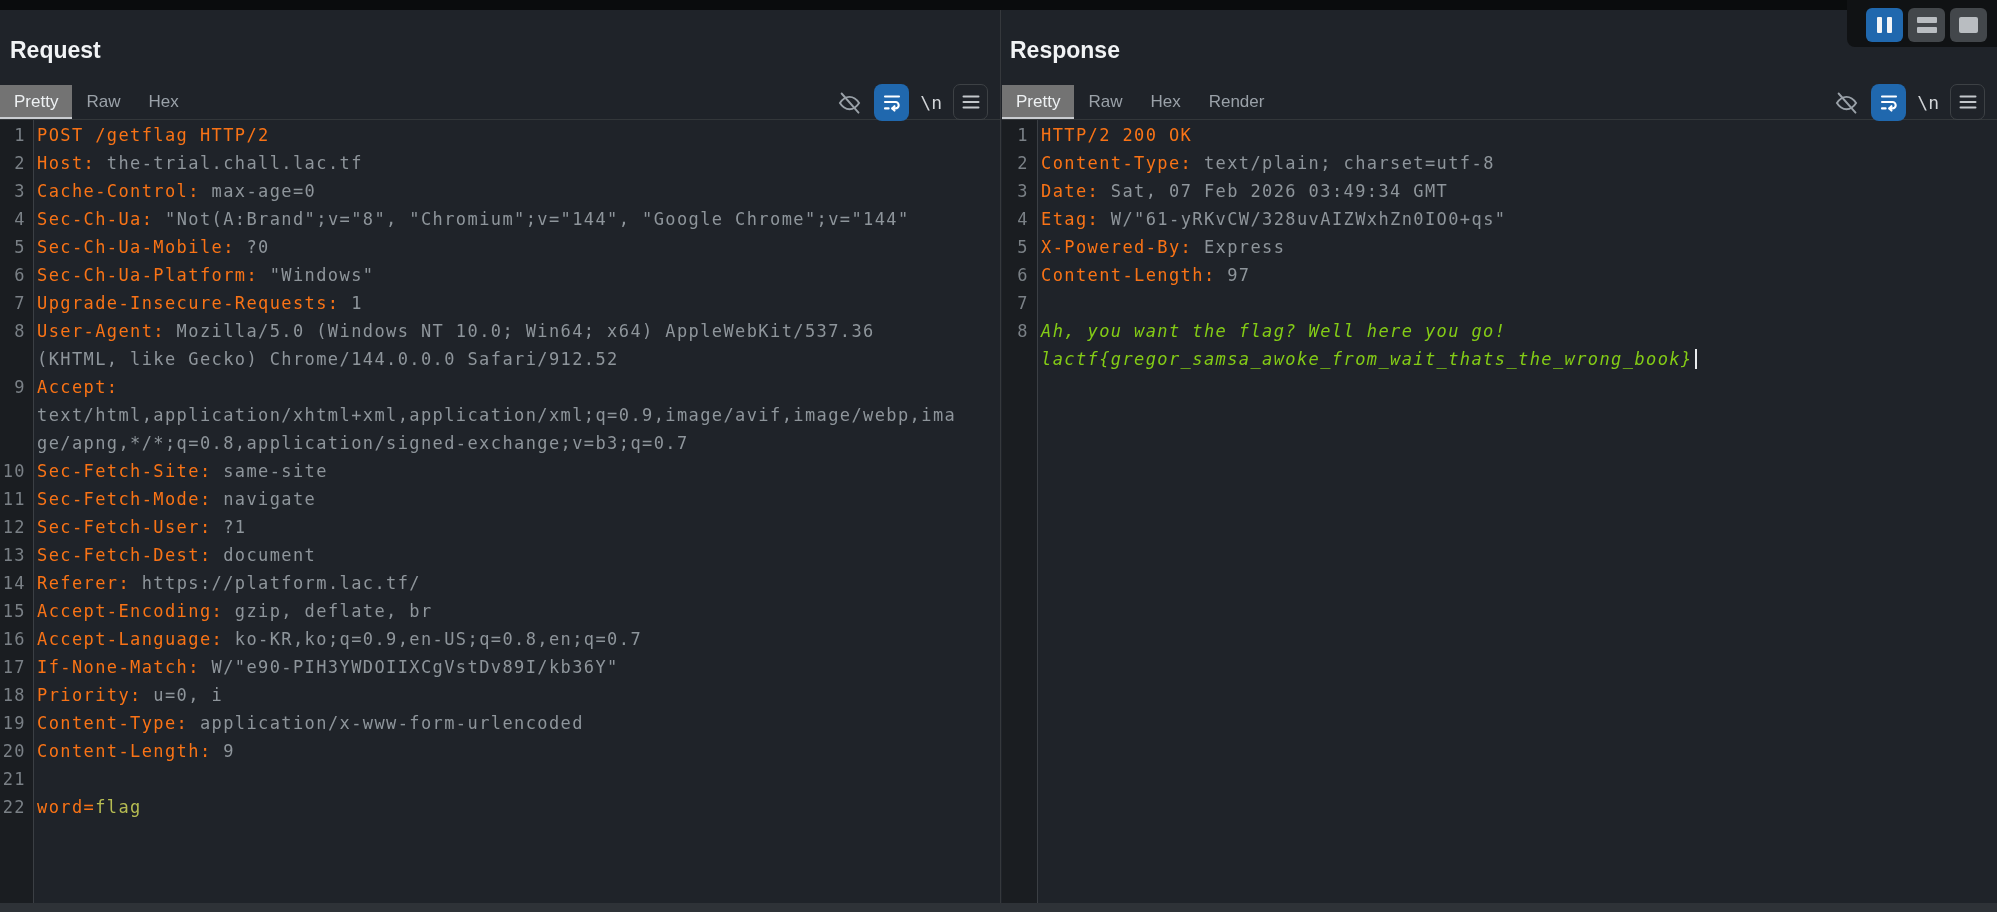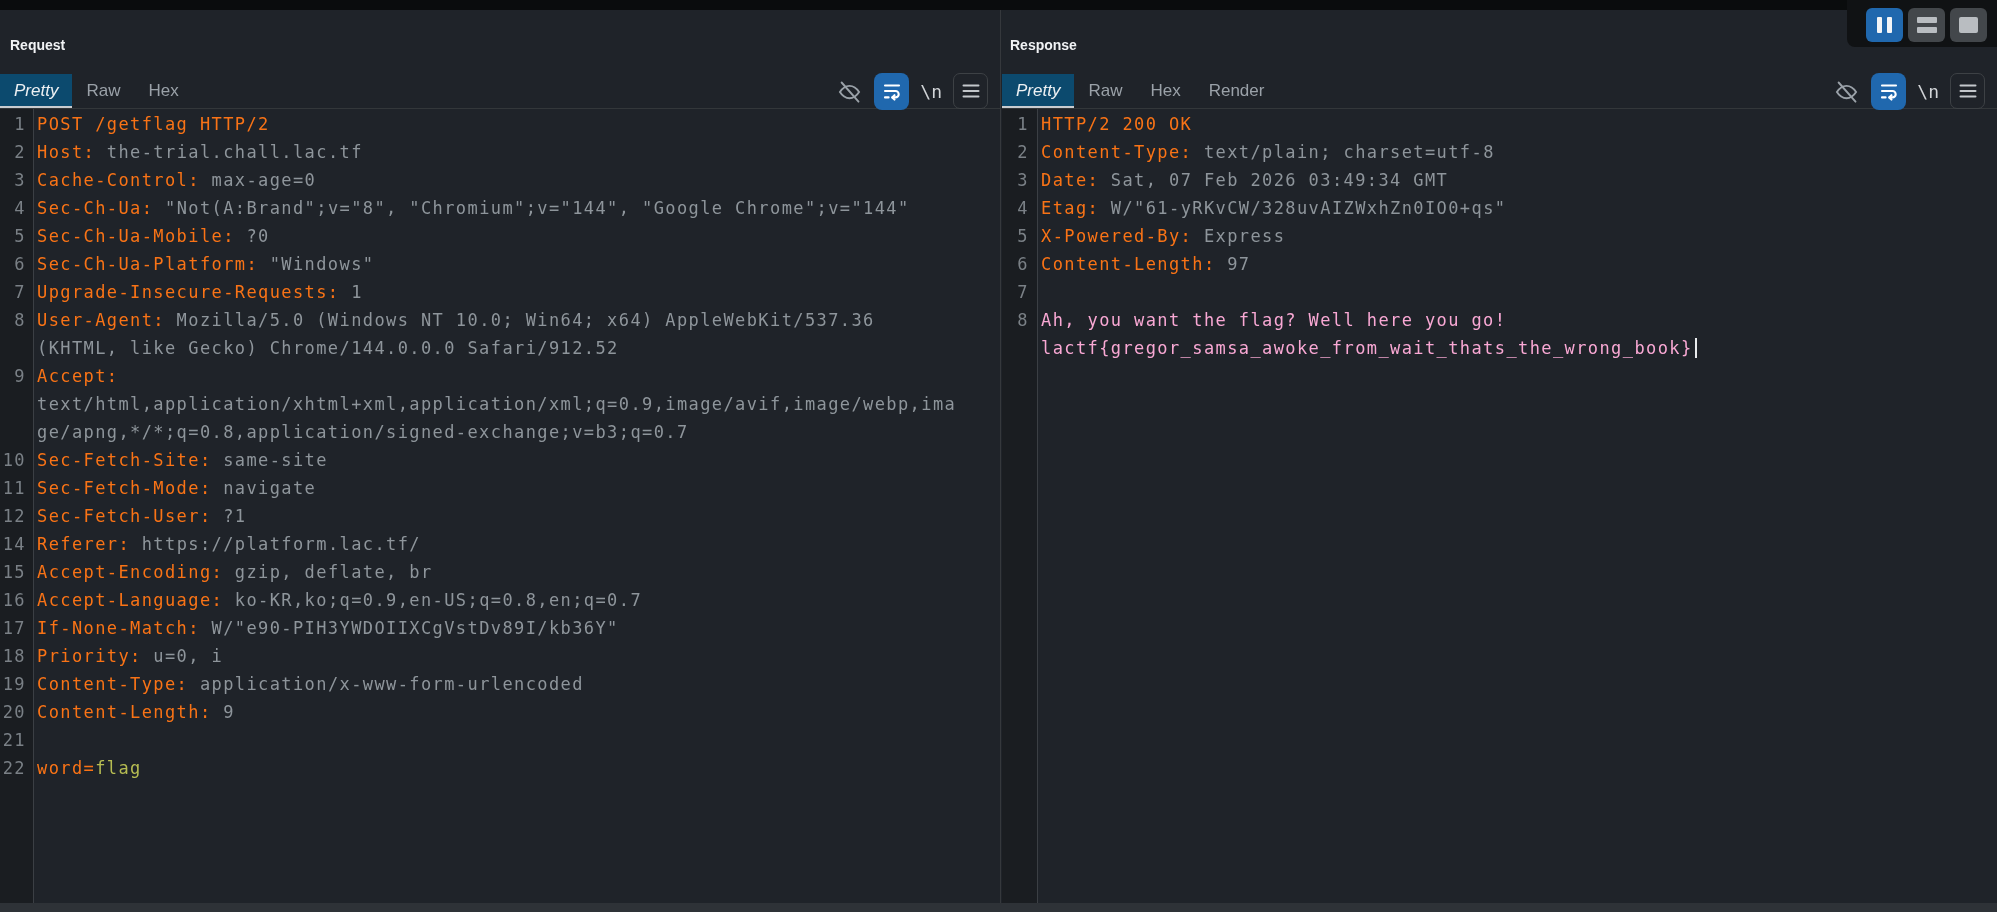--- a/index.html
+++ b/index.html
@@ -14,48 +14,48 @@
   .wbtn.blue { background:#2068ae; }
   .wbtn.gray { background:#43474b; }
   .pbar { width:5px; height:16px; background:#f2f4f6; border-radius:1px; }
   .hrows { display:flex; flex-direction:column; gap:4px; }
   .hrow { width:20px; height:6px; background:#b9bdc1; border-radius:1px; }
   .sq { width:19px; height:16px; background:#b9bdc1; border-radius:2px; }
 
   .panel { position:absolute; top:10px; bottom:9px; display:flex; flex-direction:column; }
   .panel.req { left:0; width:1001px; border-right:1px solid #35383c; }
   .panel.resp { left:1002px; right:0;justify-content:center; }
-  .panel-title { font-size:14px; font-weight:bold; color:#f1f3f5; margin:27px 0 0 10px; }
+  .panel-title { font-size:23px; font-weight:bold; color:#f1f3f5; margin:27px 0 0 10px; }
   .panel.resp .panel-title { margin-left:8px; }
 
   .tabrow { display:flex; align-items:stretch; height:35px; margin-top:21px;
             border-bottom:1px solid #33373a; }
   .tab { padding:0 14px; line-height:34px; font-size:17px; color:#9aa1a8; cursor:pointer; }
-  .tab.active { background:#0c4a6e; color:#eef1f3; box-shadow:inset 0 -2px 0 #c9ccd0;font-style:italic; }
+  .tab.active { background:#737373; color:#eef1f3; box-shadow:inset 0 -2px 0 #c9ccd0; }
   .tools { margin-left:auto; display:flex; align-items:center; gap:11px; padding-right:12px; }
   .toolbtn { display:flex; align-items:center; justify-content:center; cursor:pointer; }
   .wrapbtn { width:35px; height:37px; background:#2068ae; border-radius:8px; }
   .nlabel { font-family:"DejaVu Sans Mono","Liberation Mono",monospace; font-size:18px;
             color:#d2d5d8; }
   .menubtn { width:35px; height:36px; border:1px solid #3d4145; border-radius:7px; }
 
   .codewrap { flex:1; position:relative; overflow:hidden; cursor:text; }
   .codewrap::before { content:""; position:absolute; left:0; top:0; bottom:0; width:33px;
                       background:#1a1d21; border-right:1px solid #3b3f44; }
   .panel.resp .codewrap::before { width:35px; }
   .code { position:relative; font-family:"DejaVu Sans Mono","Liberation Mono",monospace;
           font-size:17px; letter-spacing:1.4px; line-height:28px; padding-top:1px; }
   .code-row { display:flex; height:28px; white-space:pre; }
   .ln { flex:none; width:33px; text-align:right; padding-right:7px; color:#7a8086; }
   .panel.resp .ln { width:35px; padding-right:8px; }
   .code-text { padding-left:4px; }
   .panel.resp .code-text { }
   .h-name { color:#f97316; }
   .h-val  { color:#8e959b; }
-  .h-body { color:#f9a8d4; }
+  .h-body { color:#84cc16;font-style:italic; }
   .h-flag { color:#b6bc52; }
   .caret { display:inline-block; width:2px; height:20px; background:#e9ebed;
            vertical-align:-4px; margin-left:2px; }
 
   .bottombar { position:absolute; left:0; bottom:0; width:1997px; height:9px; background:#2e3237; }
   svg { display:block; }
 </style>
 </head>
 <body>
 
@@ -118,20 +118,21 @@
         <div class="code-row"><span class="ln">6</span><span class="code-text"><span class="h-name">Sec-Ch-Ua-Platform:</span><span class="h-val"> "Windows"</span></span></div>
         <div class="code-row"><span class="ln">7</span><span class="code-text"><span class="h-name">Upgrade-Insecure-Requests:</span><span class="h-val"> 1</span></span></div>
         <div class="code-row"><span class="ln">8</span><span class="code-text"><span class="h-name">User-Agent:</span><span class="h-val"> Mozilla/5.0 (Windows NT 10.0; Win64; x64) AppleWebKit/537.36</span></span></div>
         <div class="code-row"><span class="ln"></span><span class="code-text"><span class="h-val">(KHTML, like Gecko) Chrome/144.0.0.0 Safari/912.52</span></span></div>
         <div class="code-row"><span class="ln">9</span><span class="code-text"><span class="h-name">Accept:</span></span></div>
         <div class="code-row"><span class="ln"></span><span class="code-text"><span class="h-val">text/html,application/xhtml+xml,application/xml;q=0.9,image/avif,image/webp,ima</span></span></div>
         <div class="code-row"><span class="ln"></span><span class="code-text"><span class="h-val">ge/apng,*/*;q=0.8,application/signed-exchange;v=b3;q=0.7</span></span></div>
         <div class="code-row"><span class="ln">10</span><span class="code-text"><span class="h-name">Sec-Fetch-Site:</span><span class="h-val"> same-site</span></span></div>
         <div class="code-row"><span class="ln">11</span><span class="code-text"><span class="h-name">Sec-Fetch-Mode:</span><span class="h-val"> navigate</span></span></div>
         <div class="code-row"><span class="ln">12</span><span class="code-text"><span class="h-name">Sec-Fetch-User:</span><span class="h-val"> ?1</span></span></div>
+        <div class="code-row"><span class="ln">13</span><span class="code-text"><span class="h-name">Sec-Fetch-Dest:</span><span class="h-val"> document</span></span></div>
         <div class="code-row"><span class="ln">14</span><span class="code-text"><span class="h-name">Referer:</span><span class="h-val"> https://platform.lac.tf/</span></span></div>
         <div class="code-row"><span class="ln">15</span><span class="code-text"><span class="h-name">Accept-Encoding:</span><span class="h-val"> gzip, deflate, br</span></span></div>
         <div class="code-row"><span class="ln">16</span><span class="code-text"><span class="h-name">Accept-Language:</span><span class="h-val"> ko-KR,ko;q=0.9,en-US;q=0.8,en;q=0.7</span></span></div>
         <div class="code-row"><span class="ln">17</span><span class="code-text"><span class="h-name">If-None-Match:</span><span class="h-val"> W/"e90-PIH3YWDOIIXCgVstDv89I/kb36Y"</span></span></div>
         <div class="code-row"><span class="ln">18</span><span class="code-text"><span class="h-name">Priority:</span><span class="h-val"> u=0, i</span></span></div>
         <div class="code-row"><span class="ln">19</span><span class="code-text"><span class="h-name">Content-Type:</span><span class="h-val"> application/x-www-form-urlencoded</span></span></div>
         <div class="code-row"><span class="ln">20</span><span class="code-text"><span class="h-name">Content-Length:</span><span class="h-val"> 9</span></span></div>
         <div class="code-row"><span class="ln">21</span><span class="code-text"></span></div>
         <div class="code-row"><span class="ln">22</span><span class="code-text"><span class="h-name">word=</span><span class="h-flag">flag</span></span></div>
       </div>

